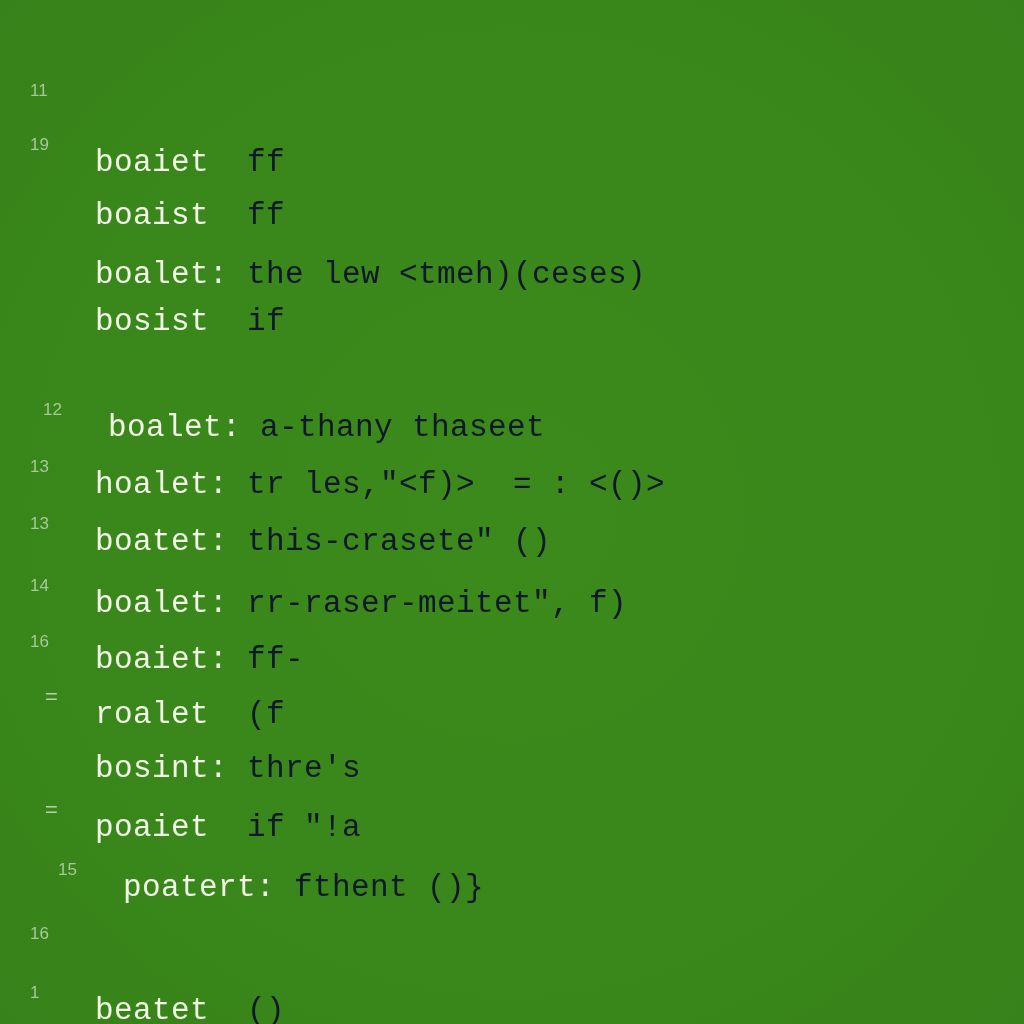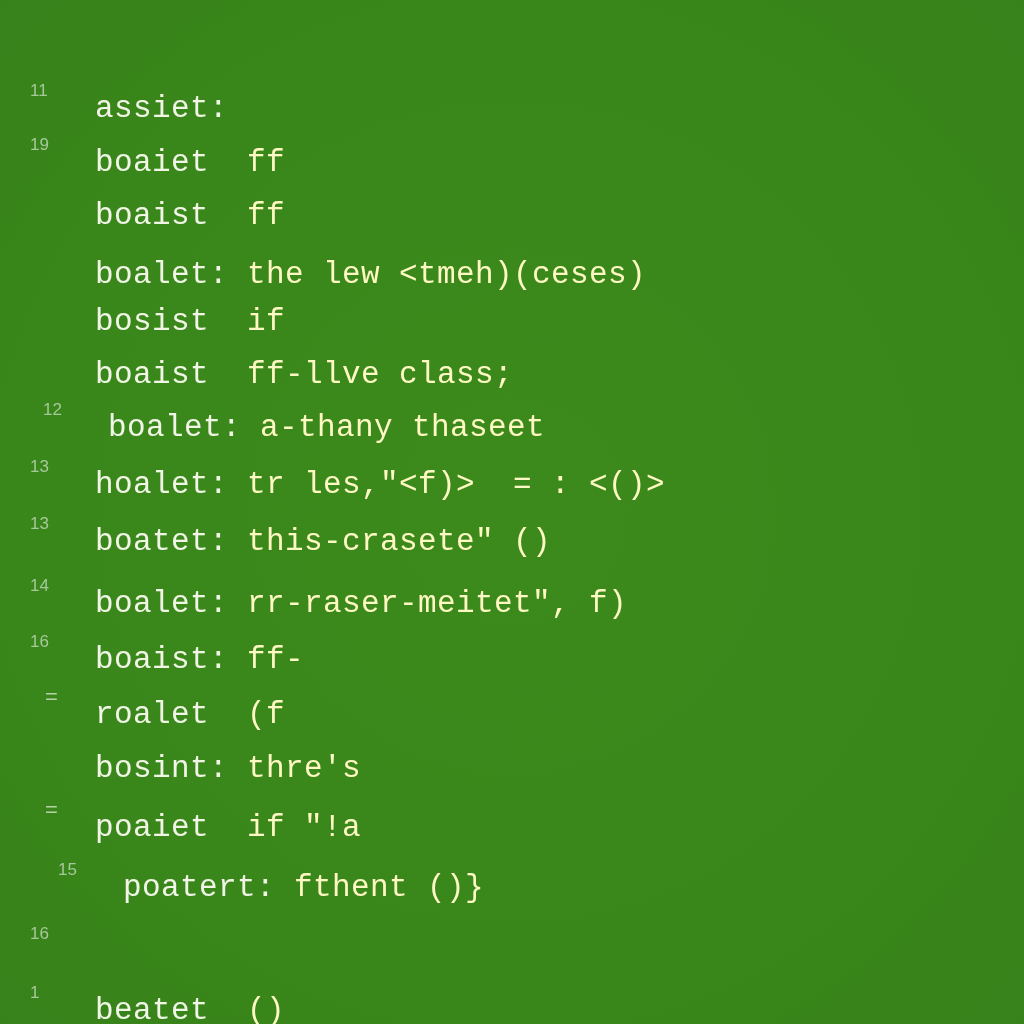--- a/index.html
+++ b/index.html
@@ -45,30 +45,29 @@
       color: #b4d2a6;
     }
     .content {
       position: absolute;
       left: 95px;
       font-size: 31px;
       line-height: 44px;
       letter-spacing: 0.4px;
     }
     .key { color: #f1f5e6; }
-    .val { color: #fef9c3; }
+    .val { color: #0f172a; }
   </style>
 </head>
 <body>
 
 <div class="editor">
 
   <div class="code-line" style="top:51px;">
     <span class="gutter">11</span>
-    <span class="content"><span class="key">assiet:</span><span class="val"></span></span>
   </div>
 
   <div class="code-line" style="top:105px;">
     <span class="gutter">19</span>
     <span class="content"><span class="key">boaiet</span><span class="val">  ff</span></span>
   </div>
 
   <div class="code-line" style="top:158px;padding-left:8px;">
     <span class="gutter"></span>
     <span class="content"><span class="key">boaist</span><span class="val">  ff</span></span>
@@ -77,24 +76,20 @@
   <div class="code-line" style="top:217px;">
     <span class="gutter"></span>
     <span class="content"><span class="key">boalet:</span><span class="val"> the lew &lt;tmeh)(ceses)</span></span>
   </div>
 
   <div class="code-line" style="top:264px;">
     <span class="gutter"></span>
     <span class="content"><span class="key">bosist</span><span class="val">  if</span></span>
   </div>
 
-  <div class="code-line" style="top:317px;">
-    <span class="gutter"></span>
-    <span class="content"><span class="key">boaist</span><span class="val">  ff-llve class;</span></span>
-  </div>
 
   <div class="code-line" style="top:370px;margin-left:13px;">
     <span class="gutter">12</span>
     <span class="content"><span class="key">boalet:</span><span class="val"> a-thany thaseet</span></span>
   </div>
 
   <div class="code-line" style="top:427px;">
     <span class="gutter">13</span>
     <span class="content"><span class="key">hoalet:</span><span class="val"> tr les,"&lt;f)&gt;  = : &lt;()&gt;</span></span>
   </div>
@@ -104,21 +99,21 @@
     <span class="content"><span class="key">boatet:</span><span class="val"> this-crasete" ()</span></span>
   </div>
 
   <div class="code-line" style="top:546px;padding-left:36px;">
     <span class="gutter">14</span>
     <span class="content"><span class="key">boalet:</span><span class="val"> rr-raser-meitet", f)</span></span>
   </div>
 
   <div class="code-line" style="top:602px;">
     <span class="gutter">16</span>
-    <span class="content"><span class="key">boaist:</span><span class="val"> ff-</span></span>
+    <span class="content"><span class="key">boaiet:</span><span class="val"> ff-</span></span>
   </div>
 
   <div class="code-line" style="top:657px;">
     <span class="gutter marker">=</span>
     <span class="content"><span class="key">roalet</span><span class="val">  (f</span></span>
   </div>
 
   <div class="code-line" style="top:711px;">
     <span class="gutter"></span>
     <span class="content"><span class="key">bosint:</span><span class="val"> thre's</span></span>

